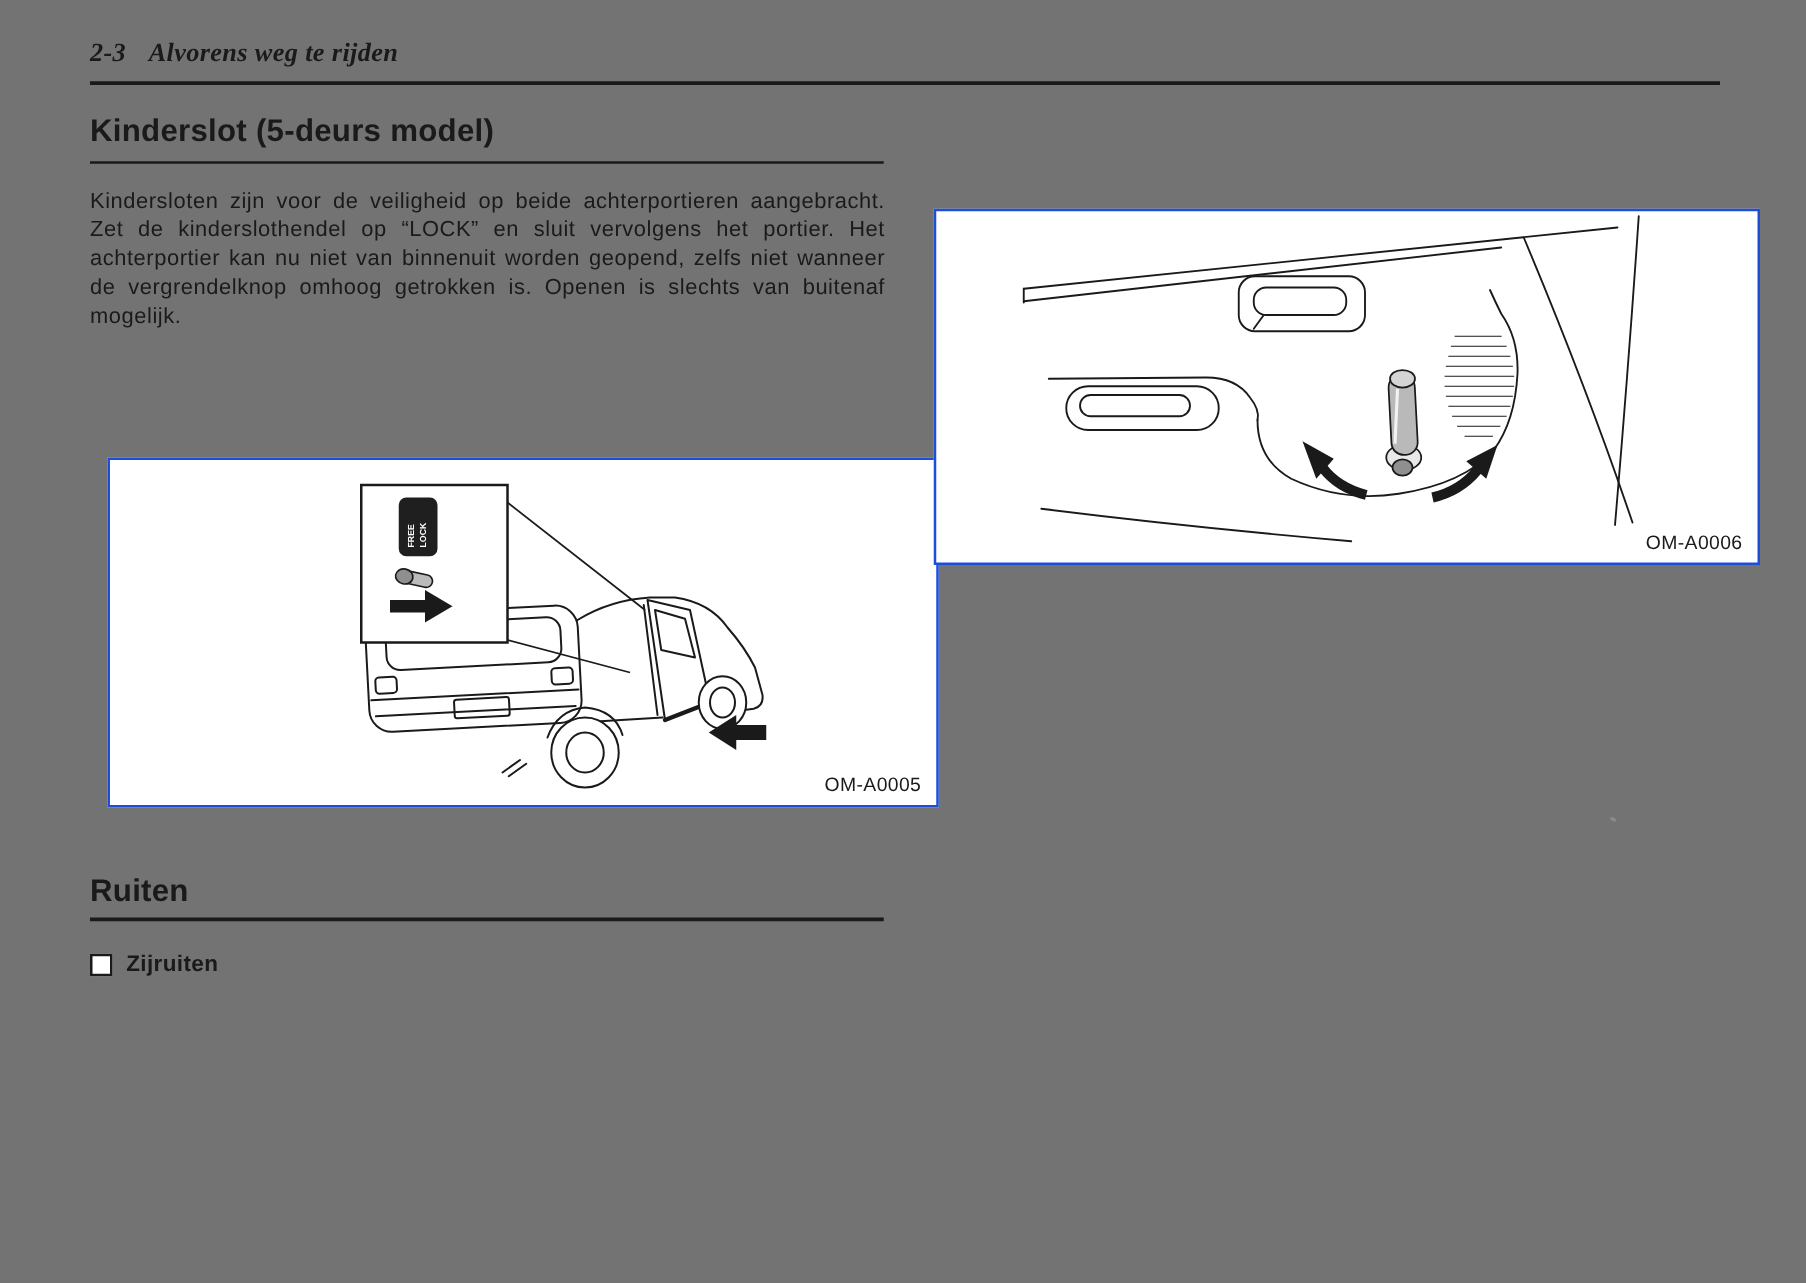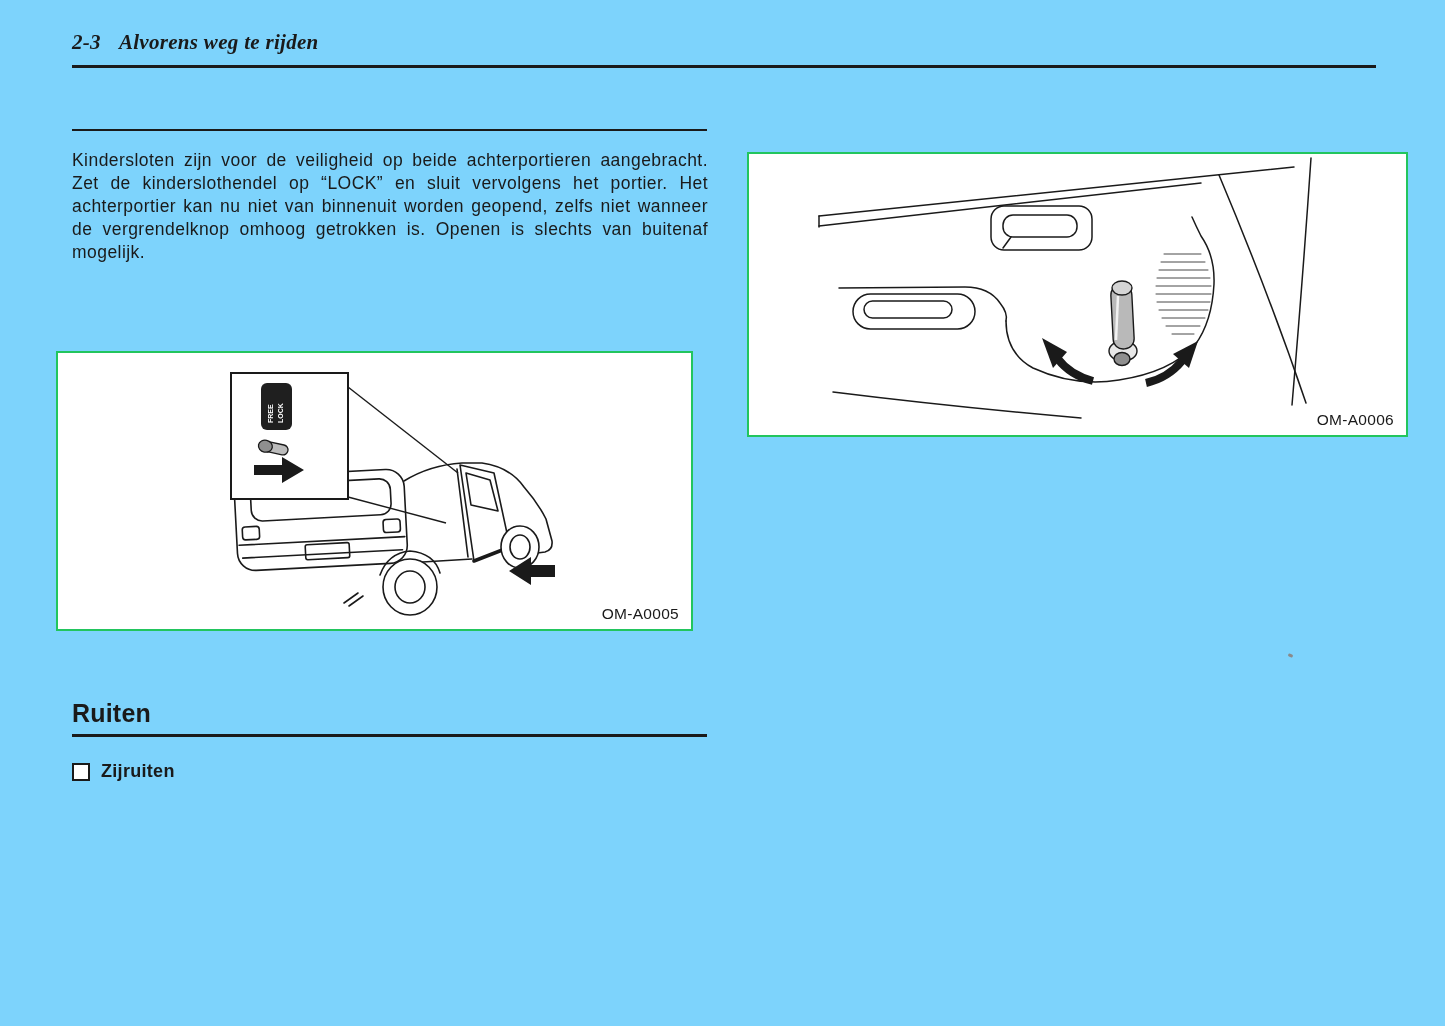--- a/index.html
+++ b/index.html
@@ -1,19 +1,19 @@
 <!DOCTYPE html>
 <html><head>
 <meta charset="utf-8">
 <style>
   html,body{margin:0;padding:0;background:#e8e8e8;}
   .page{
     position:relative;
     width:1445px;height:1026px;
-    background:#7dd3fc;
+    background:#737373;
     font-family:"Liberation Sans", sans-serif;
     color:#1a1a1a;
     overflow:hidden;
     margin:0 auto;
   }
   .running-head{
     position:absolute;left:72px;top:30px;
     font-family:"Liberation Serif", serif;
     font-style:italic;font-weight:bold;
     font-size:21px;letter-spacing:0.3px;
@@ -30,23 +30,23 @@
   .k-title{top:91px;}
   .k-underline{left:72px;top:129px;width:635px;height:2.2px;}
   .body-text{
     position:absolute;left:72px;width:636px;
     font-size:17.5px;line-height:23px;
     letter-spacing:0.45px;word-spacing:1.5px;
     text-align:justify;margin:0;
   }
   .k-body{top:149px;}
   .figure{
-    position:absolute;border:2px solid #22c55e;background:#fff;
-  }
-  .fig1{left:56px;top:351px;width:633px;height:276px;}
+    position:absolute;border:2px solid #1d4ed8;background:#fff;margin-top:15px;
+  }
+  .fig1{left:86px;top:351px;width:633px;height:276px;padding-left:28px;}
   .fig2{left:747px;top:152px;width:657px;height:281px;}
   .fig-label{
     position:absolute;right:12px;bottom:6px;
     font-size:15.5px;letter-spacing:0.3px;
   }
   .r-title{top:699px;}
   .r-underline{left:72px;top:734px;width:635px;height:2.5px;}
   .h3row{
     position:absolute;left:72px;top:761px;
     display:flex;align-items:center;
@@ -68,20 +68,21 @@
 </head>
 <body>
 
 <div class="page">
 
   <div class="running-head">
     <span class="num">2-3</span><span>Alvorens weg te rijden</span>
   </div>
   <div class="rule top-rule"></div>
 
+  <h1 class="h1 k-title">Kinderslot (5-deurs model)</h1>
   <div class="rule k-underline"></div>
   <p class="body-text k-body">Kindersloten zijn voor de veiligheid op beide achterportieren aangebracht. Zet de kinderslothendel op “LOCK” en sluit vervolgens het portier. Het achterportier kan nu niet van binnenuit worden geopend, zelfs niet wanneer de vergrendelknop omhoog getrokken is. Openen is slechts van buitenaf mogelijk.</p>
 
   <div class="figure fig1">
     <svg viewBox="0 0 633 276" width="633" height="276">
       <g stroke="#1a1a1a" fill="none" stroke-width="1.6" stroke-linecap="round" stroke-linejoin="round">
 
         <g transform="rotate(-3 262 170)">
           <rect x="178" y="120" width="170" height="94" rx="18" fill="#fff"></rect>
           <rect x="194" y="129" width="140" height="36" rx="11" fill="#fff"></rect>

